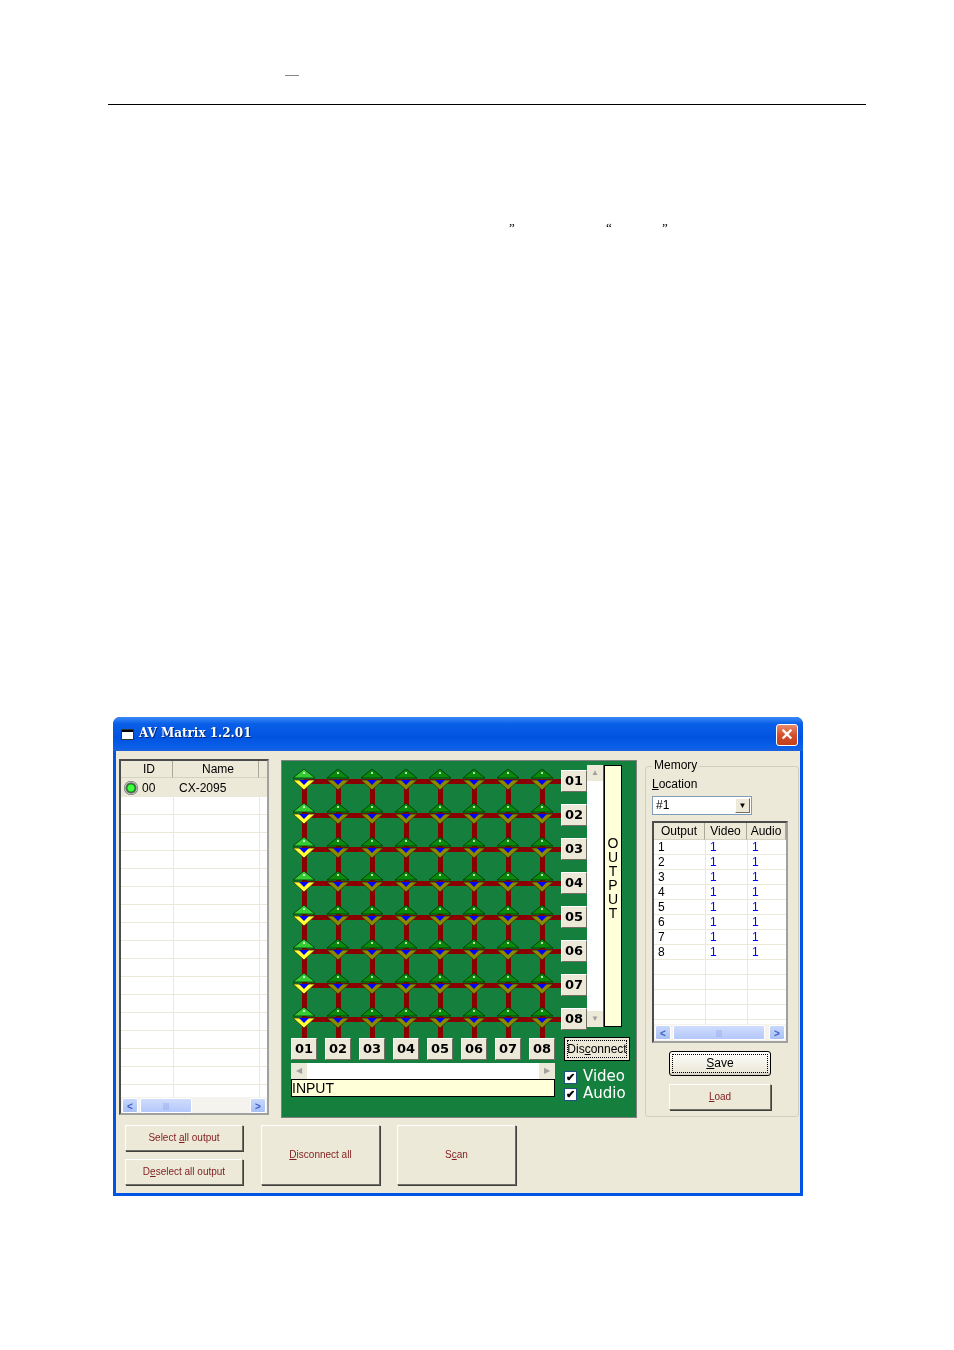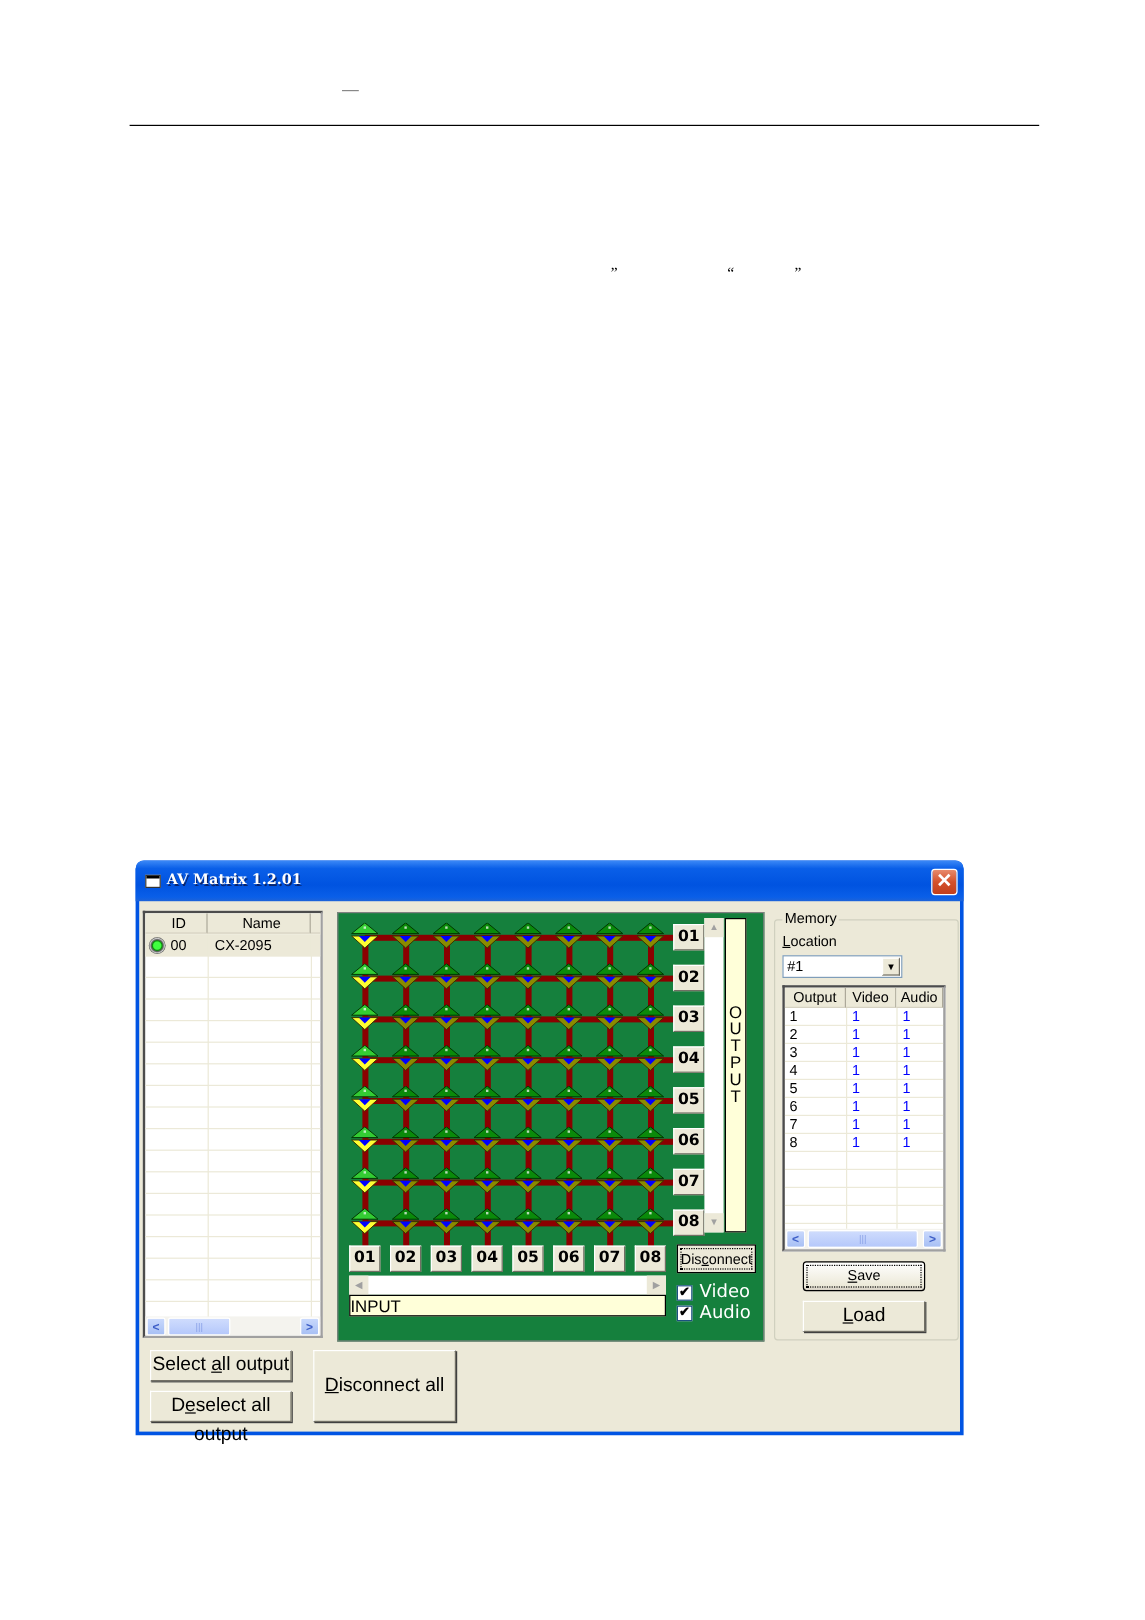--- a/index.html
+++ b/index.html
@@ -85,21 +85,21 @@
               box-sizing:border-box; overflow:hidden; }
   .mt-h { top:0; height:17px; background:#ece9d8; border-right:1px solid #aca899; border-bottom:1px solid #d6d2c2;
           font-size:12px; line-height:17px; text-align:center; box-sizing:border-box; color:#000; }
   .mt-row { left:0; width:132px; height:15px; border-bottom:1px solid #ece9d8; box-sizing:border-box; }
   .mt-c { top:0; font-size:12px; line-height:14px; }
   .mt-vl { top:17px; width:1px; height:184px; background:#ece9d8; }
   .btn { background:#f4f3ee; border:1px solid #003c74; border-radius:3px; box-sizing:border-box;
          font-size:12px; text-align:center; color:#000; cursor:pointer;
          background:linear-gradient(#ffffff, #ece9d8 85%, #d6d0c5); }
   .btn-cls { background:#ece9d8; border:1px solid #fff; border-right-color:#716f64; border-bottom-color:#716f64;
-             box-shadow:1px 1px 0 #404040; box-sizing:border-box; font-size:16px; text-align:center; color:#000000; cursor:pointer; }
+             box-shadow:1px 1px 0 #404040; box-sizing:border-box; font-size:10px; text-align:center; color:#7f1d1d; cursor:pointer; }
   u { text-decoration:underline; }
 </style>
 </head>
 <body>
 
 <div class="abs hdr-dash"></div>
 <div class="abs hdr-line"></div>
 <span class="abs quote" style="left:509px;">”</span>
 <span class="abs quote" style="left:606px;">“</span>
 <span class="abs quote" style="left:662px;">”</span>
@@ -670,14 +670,15 @@
     <div class="abs btn" style="left:553px;top:300px;width:102px;height:25px;border:1px solid #000;line-height:22px;outline:1px dotted #000;outline-offset:-4px;">
       <u id="save-m">S</u><span id="save-rest">ave</span>
     </div>
     <div class="abs btn-cls" style="left:553px;top:333px;width:102px;height:26px;line-height:24px;">
       <u id="load-m">L</u><span id="load-rest">oad</span>
     </div>
 
     <div class="abs btn-cls" style="left:9px;top:374px;width:118px;height:26px;line-height:24px;" id="b-selall">Select <u>a</u>ll output</div>
     <div class="abs btn-cls" style="left:9px;top:408px;width:118px;height:26px;line-height:24px;" id="b-deselall">D<u>e</u>select all output</div>
     <div class="abs btn-cls" style="left:145px;top:374px;width:119px;height:60px;line-height:58px;" id="b-discall"><u>D</u>isconnect all</div>
+    <div class="abs btn-cls" style="left:281px;top:374px;width:119px;height:60px;line-height:58px;" id="b-scan">S<u>c</u>an</div>
   </div>
 </div>
 
 </body></html>

